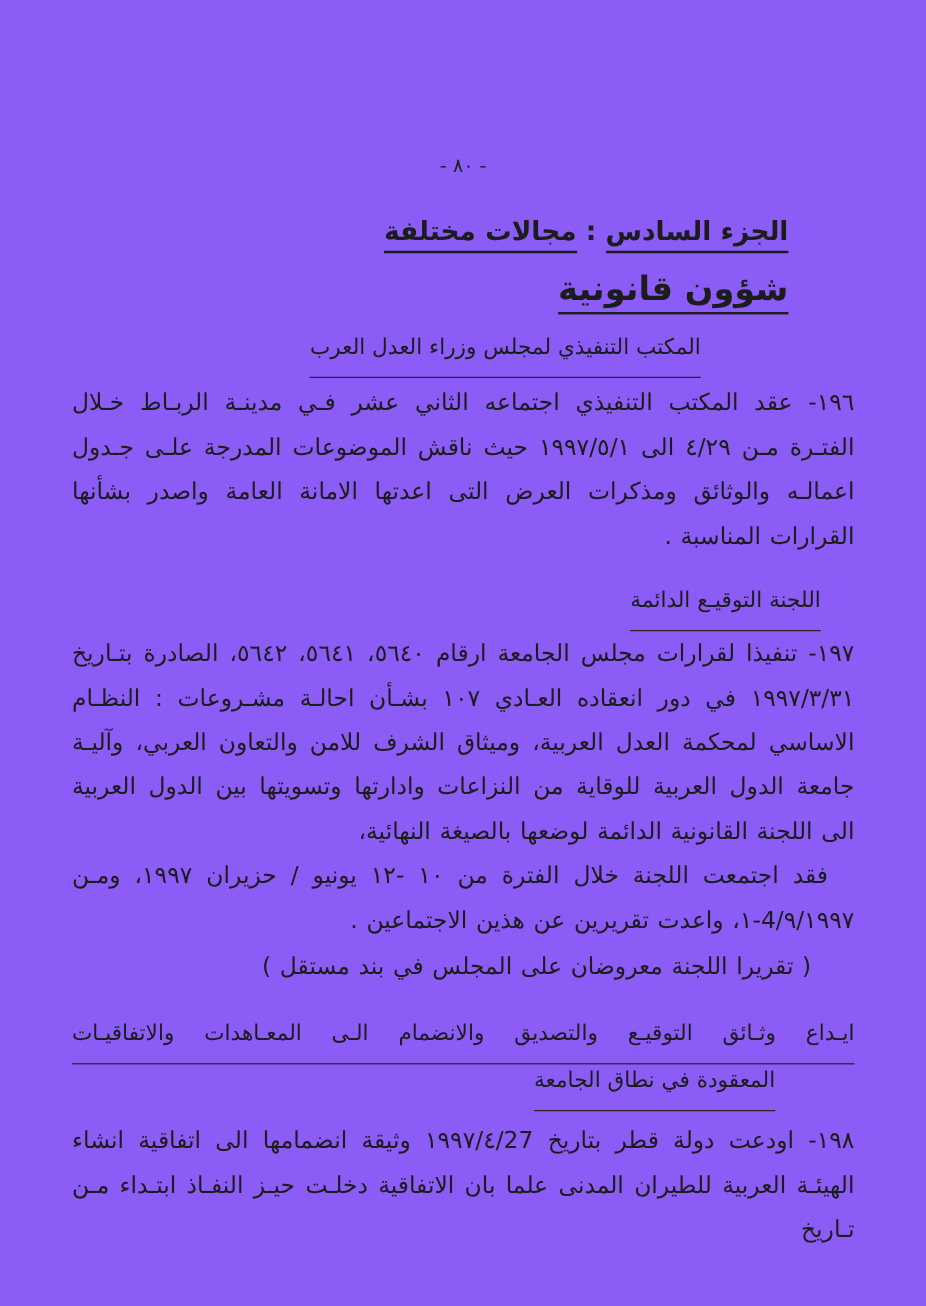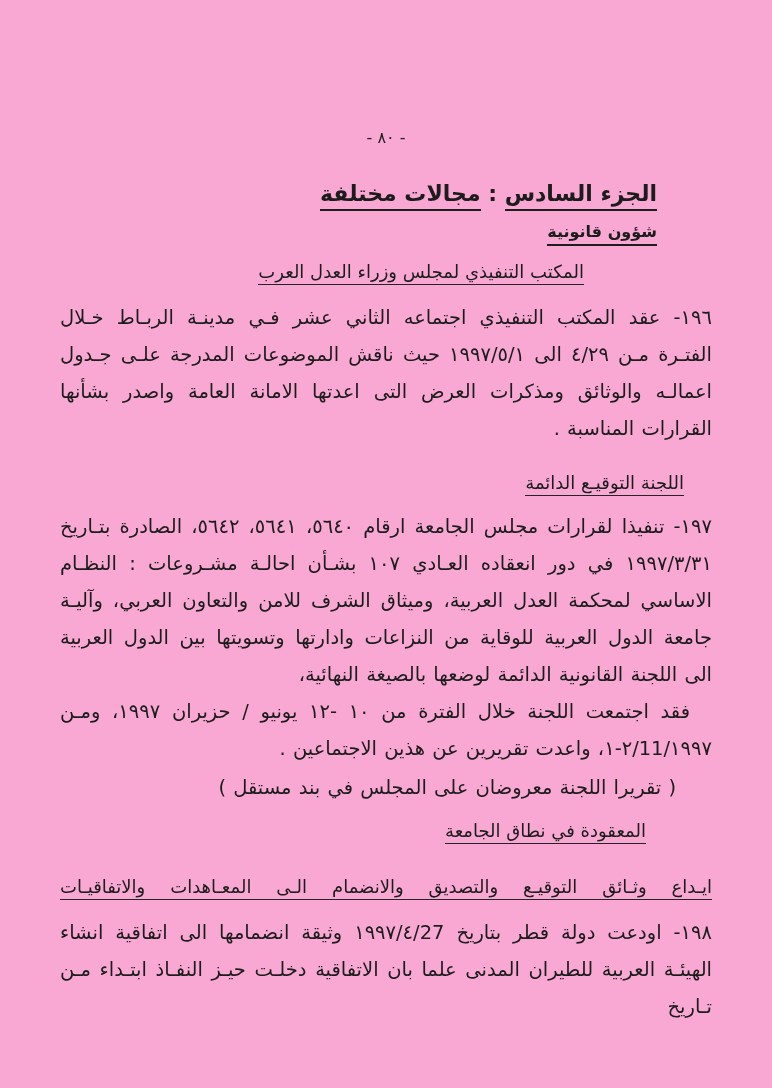--- a/index.html
+++ b/index.html
@@ -6,21 +6,21 @@
   body { width: 772px; height: 1088px; overflow: hidden; }
 
   .page {
     box-sizing: border-box;
     width: 772px;
     height: 1088px;
     padding: 128px 60px 0 60px;
     direction: rtl;
     font-family: "DejaVu Sans", sans-serif;
     color: #1c1c1c;
-    background: #f9a8d4;
+    background: #8b5cf6;
   }
 
   .page-number {
     text-align: center;
     font-size: 16px;
     letter-spacing: 2px;
     color: #222;
   }
 
   .part-title {
@@ -29,27 +29,27 @@
     text-align: right;
     font-size: 22px;
     font-weight: bold;
     line-height: 1.5;
   }
 
   .chapter-title {
     margin-top: 10px;
     margin-right: 55px;
     text-align: right;
-    font-size: 16px;
+    font-size: 28px;
     font-weight: bold;
     line-height: 1.5;
   }
 
   .u  { border-bottom: 2px solid #1d1d1d; padding-bottom: 3px; }
-  .u2 { border-bottom: 1.5px solid #242424; padding-bottom: 2px; }
+  .u2 { border-bottom: 1.5px solid #242424; padding-bottom: 14px; }
 
   .sec-heading {
     text-align: right;
     font-size: 18px;
     line-height: 1.6;
     font-weight: normal;
   }
   .h-exec  { margin-top: 14px; margin-right: 128px; }
   .h-lajna { margin-top: 22px; margin-right: 28px; }
   .h-idaa1 { margin-top: 24px; text-align: justify; text-align-last: justify; }
@@ -96,30 +96,30 @@
   </div>
 
   <div class="section">
     <div class="sec-heading h-lajna">
       <span class="u2">اللجنة التوقيـع الدائمة</span>
     </div>
     <p class="para p-197">
       <span class="num">١٩٧-</span>
       <span>تنفيذا لقرارات مجلس الجامعة ارقام ٥٦٤٠، ٥٦٤١، ٥٦٤٢، الصادرة بتـاريخ ١٩٩٧/٣/٣١ في دور انعقاده العـادي ١٠٧ بشـأن احالـة مشـروعات : النظـام الاساسي لمحكمة العدل العربية، وميثاق الشرف للامن والتعاون العربي، وآليـة جامعة الدول العربية للوقاية من النزاعات وادارتها وتسويتها بين الدول العربية الى اللجنة القانونية الدائمة لوضعها بالصيغة النهائية،</span>
     </p>
-    <p class="para p-followup">فقد اجتمعت اللجنة خلال الفترة من ١٠ -١٢ يونيو / حزيران ١٩٩٧، ومـن ٢/11/١٩٩٧-١، واعدت تقريرين عن هذين الاجتماعين .</p>
+    <p class="para p-followup">فقد اجتمعت اللجنة خلال الفترة من ١٠ -١٢ يونيو / حزيران ١٩٩٧، ومـن 4/٩/١٩٩٧-١، واعدت تقريرين عن هذين الاجتماعين .</p>
     <p class="para p-note">( تقريرا اللجنة معروضان على المجلس في بند مستقل )</p>
   </div>
 
   <div class="section">
+    <div class="sec-heading h-idaa1">
+      <span class="u2">ايـداع وثـائق التوقيـع والتصديق والانضمام الـى المعـاهدات والاتفاقيـات</span>
+    </div>
     <div class="sec-heading h-idaa2">
       <span class="u2">المعقودة في نطاق الجامعة</span>
-    </div>
-    <div class="sec-heading h-idaa1">
-      <span class="u2">ايـداع وثـائق التوقيـع والتصديق والانضمام الـى المعـاهدات والاتفاقيـات</span>
     </div>
     <p class="para p-198">
       <span class="num">١٩٨-</span>
       <span>اودعت دولة قطر بتاريخ ١٩٩٧/٤/27 وثيقة انضمامها الى اتفاقية انشاء الهيئـة العربية للطيران المدنى علما بان الاتفاقية دخلـت حيـز النفـاذ ابتـداء مـن تـاريخ</span>
     </p>
   </div>
 
 </div>
 
 </body></html>

